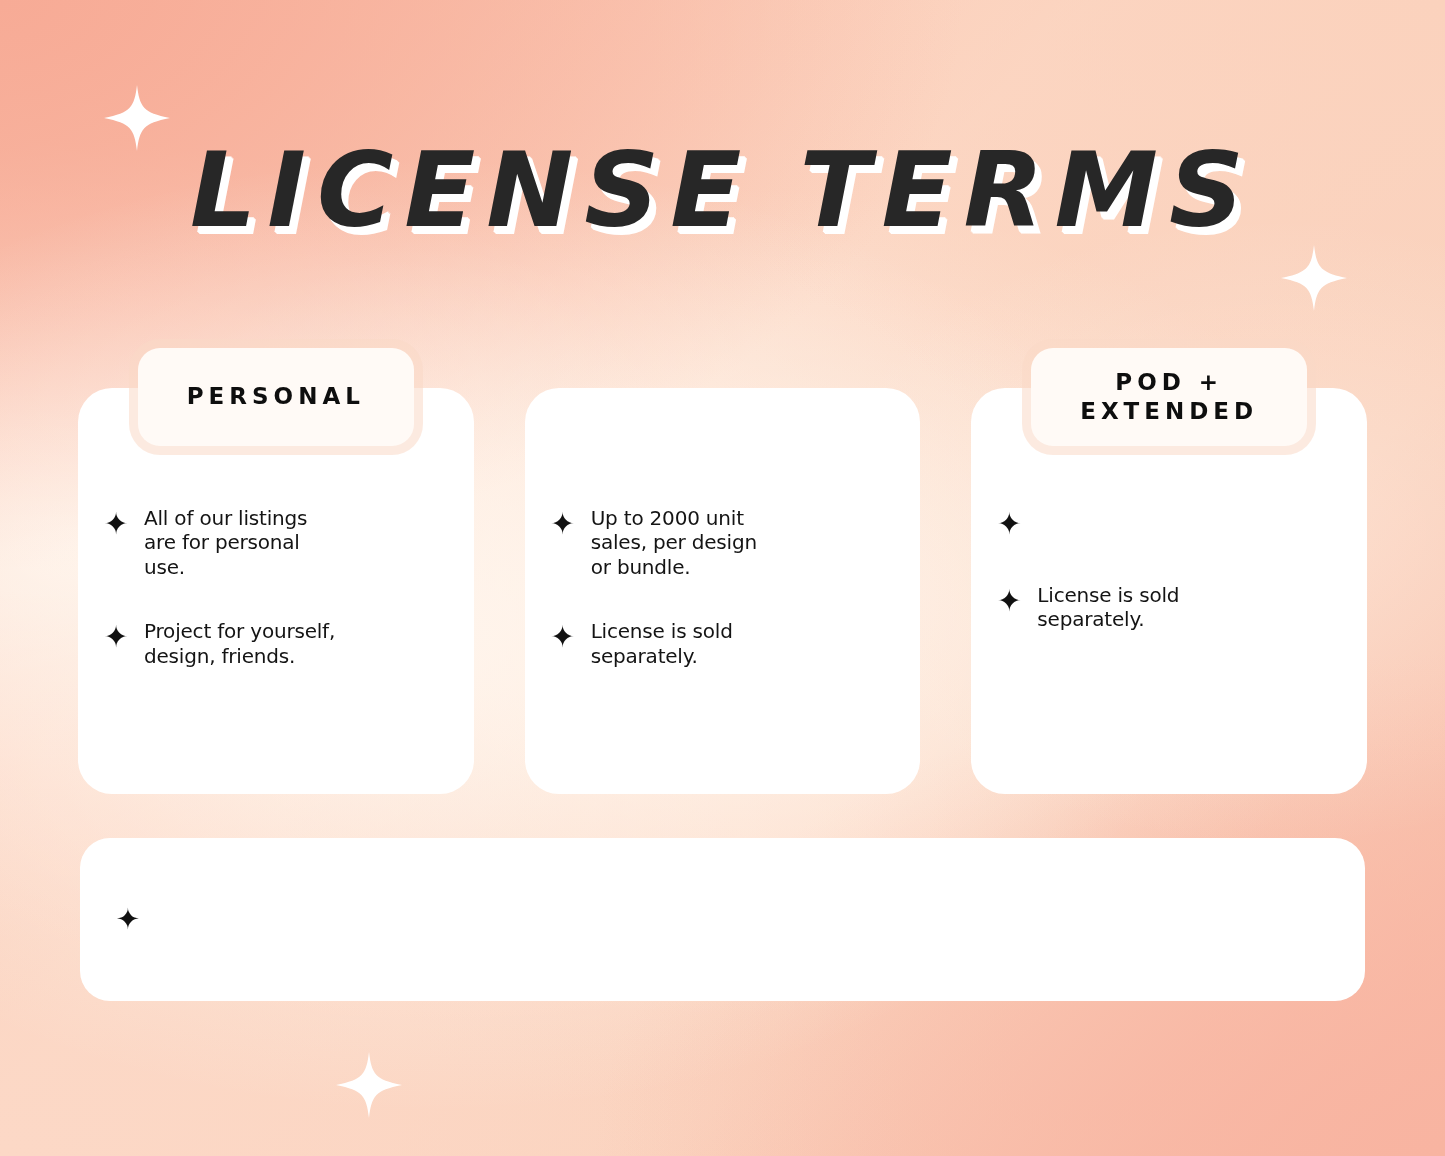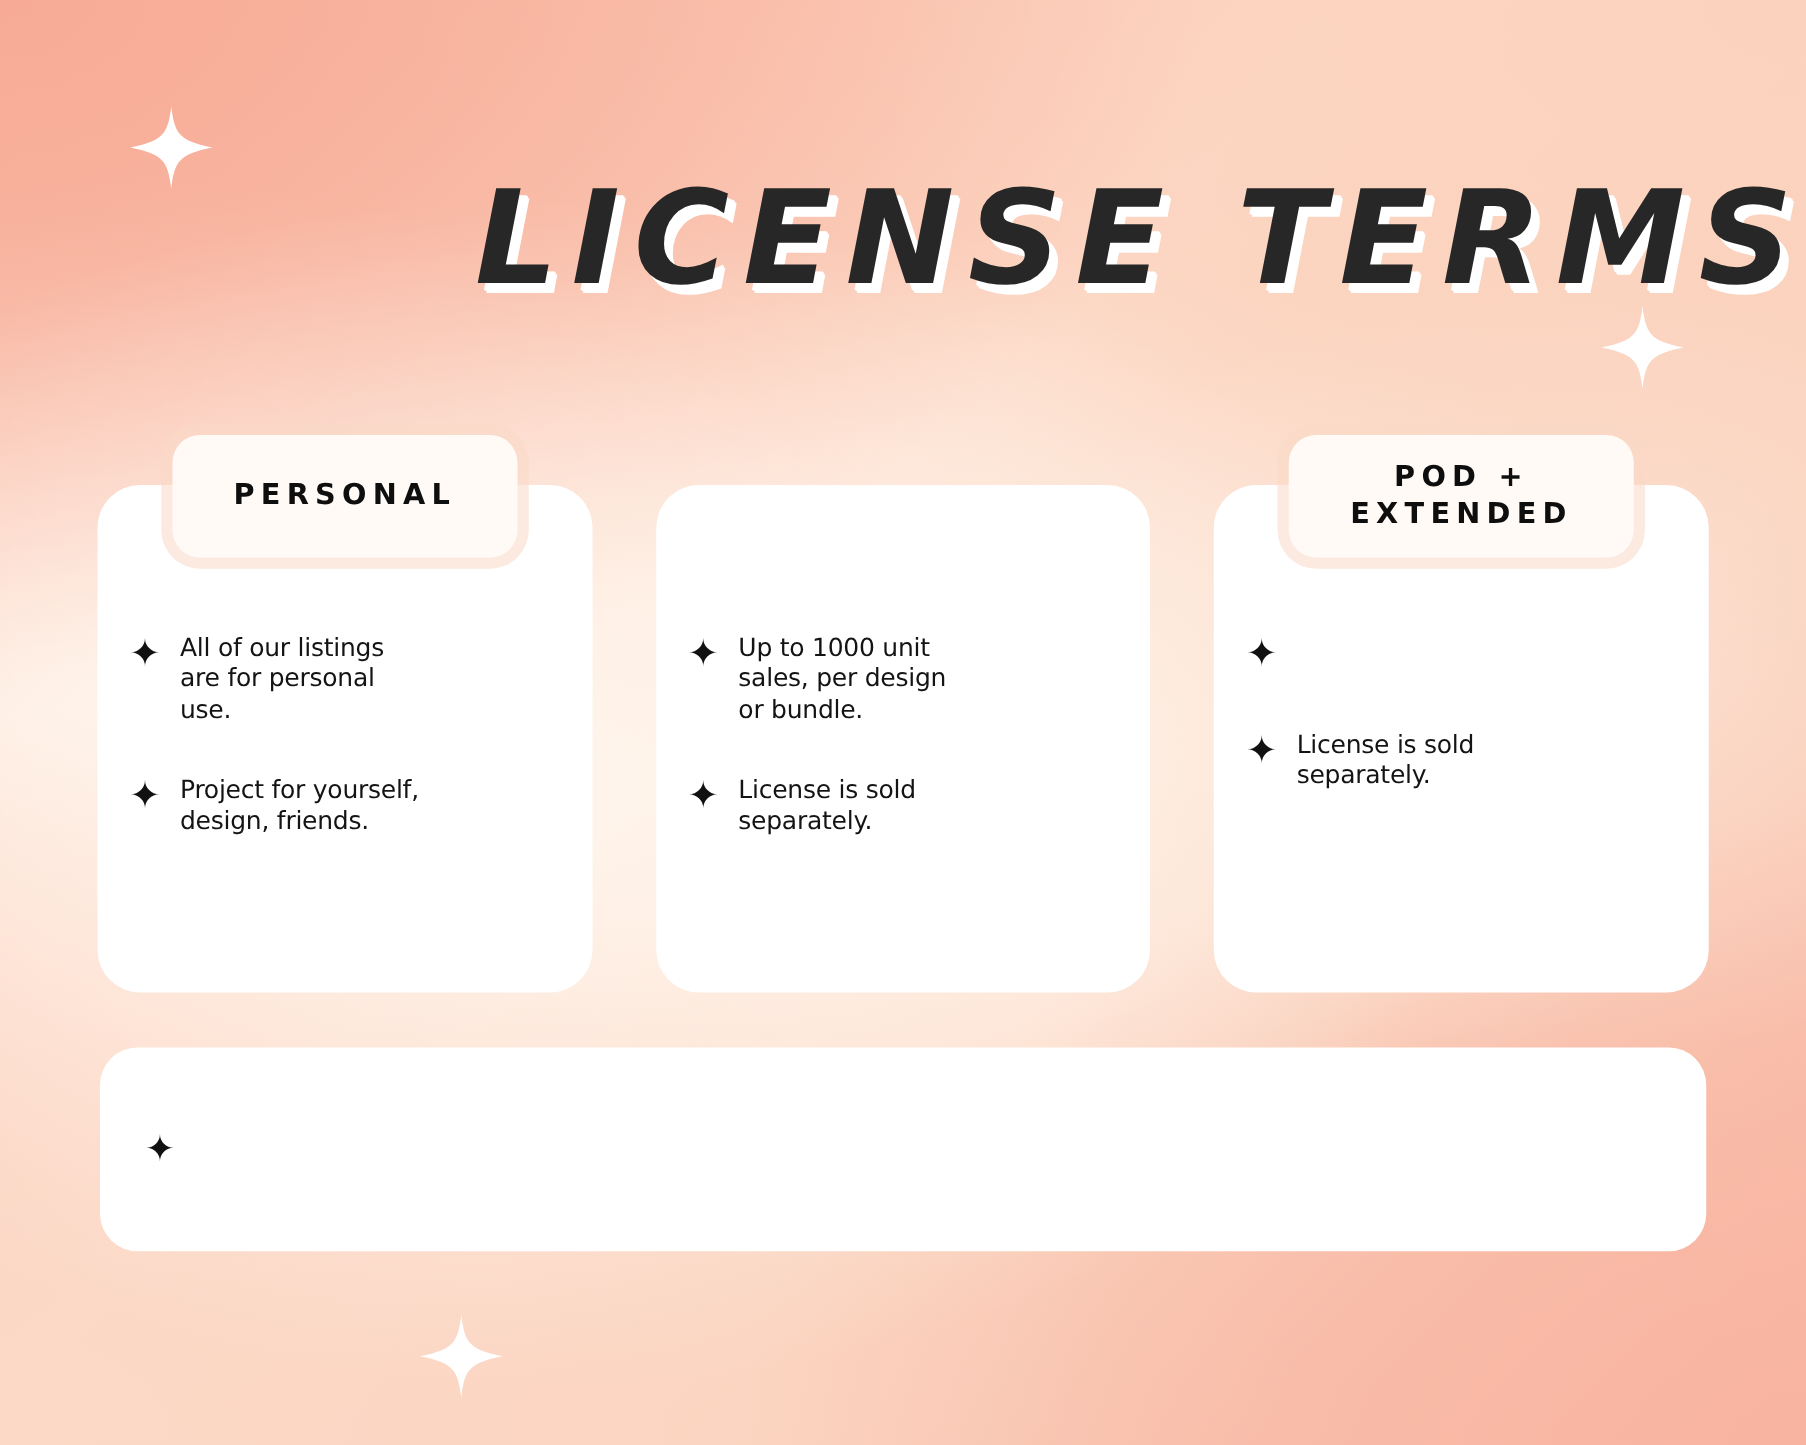--- a/index.html
+++ b/index.html
@@ -37,21 +37,21 @@
       radial-gradient(40% 34% at 88% 46%, rgba(255,240,230,.45) 0%, rgba(255,240,230,0) 80%);
   }
 
   
   .sparkle { position:absolute; z-index:1; }
   .sparkle svg { display:block; }
 
   
   #title-wrap {
     position:absolute; left:0; right:0; top:138px;
-    z-index:2; text-align:right;
+    z-index:2; text-align:center;
   }
   #page-title {
     display:inline-block;
     font-family:"DejaVu Sans", sans-serif;
     font-weight:bold;
     font-style:italic;
     font-size:104px;
     line-height:1;
     letter-spacing:11px;
     color:#272727;
@@ -195,21 +195,21 @@
         </li>
       </ul>
     </div>
   </div>
 
   <div class="card">
     <div class="card-body">
       <ul class="bullets">
         <li>
           <span class="bullet-glyph">✦</span>
-          <span class="bullet-text">Up to 1000 unit
+          <span class="bullet-text">Up to 2000 unit
 sales, per design
 or bundle.</span>
         </li>
         <li>
           <span class="bullet-glyph">✦</span>
           <span class="bullet-text">License is sold
 separately.</span>
         </li>
       </ul>
     </div>

